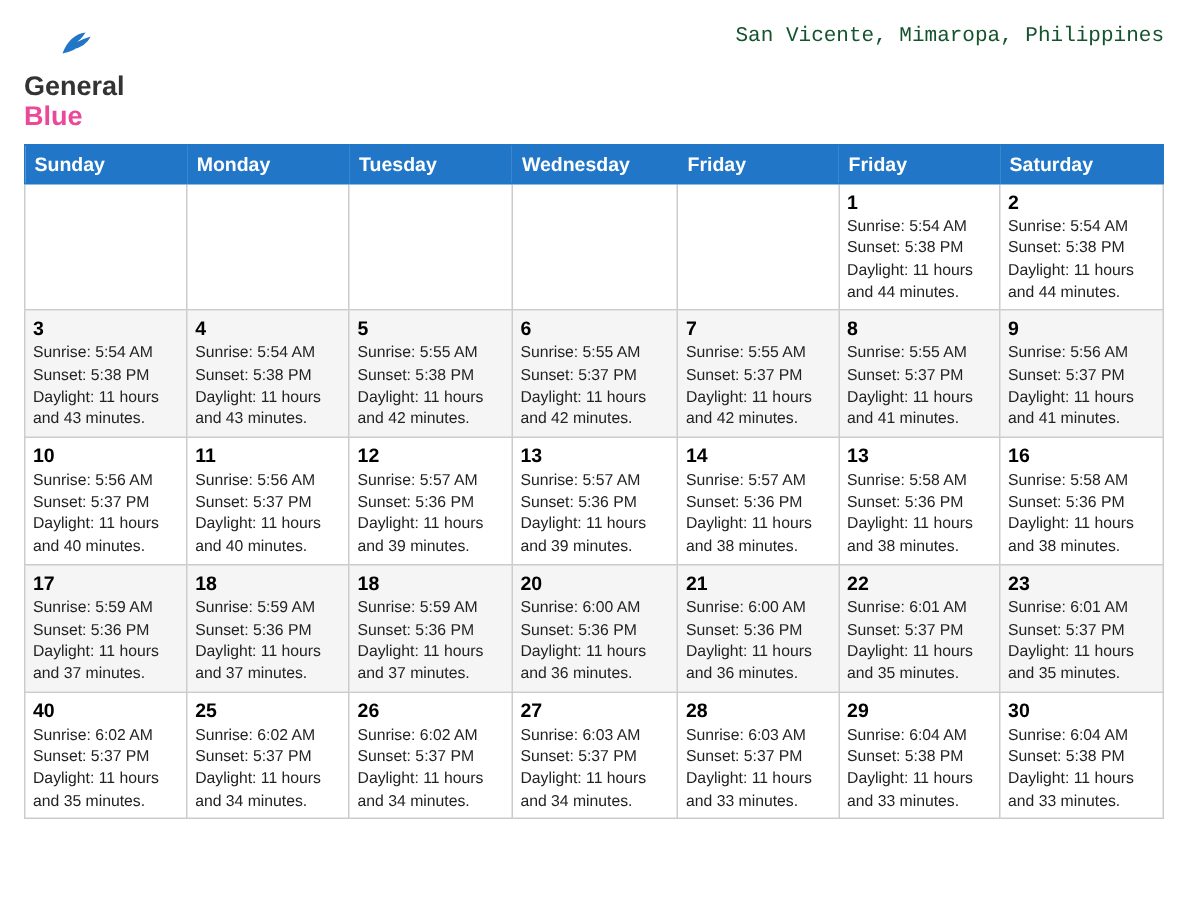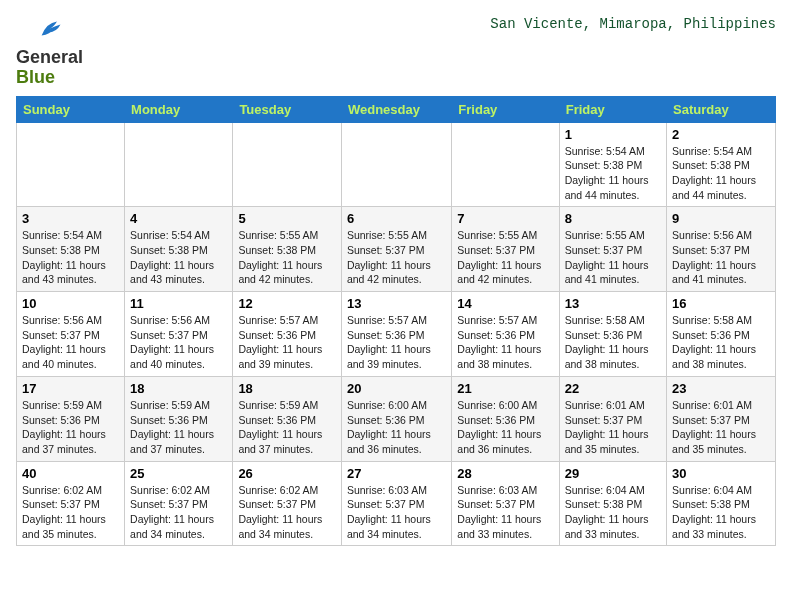--- a/index.html
+++ b/index.html
@@ -21,21 +21,21 @@
       align-items: center;
       gap: 4px;
       flex-direction: column;
     }
     .logo-text {
       font-size: 18px;
       font-weight: bold;
       line-height: 1.1;
     }
     .logo-text span.general { color: #333; }
-    .logo-text span.blue { color: #4d7c0f; }
+    .logo-text span.blue { color: #ec4899; }
     .logo-bird {
       width: 28px;
       height: 28px;
     }
     .title-block {
       text-align: right;
     }
     .month-year {
       font-size: 32px;
       font-weight: bold;
@@ -46,21 +46,21 @@
       color: #14532d;
       font-family: Liberation Mono, monospace;
     }
     .calendar-table {
       width: 100%;
       border-collapse: collapse;
       font-size: 11px;
     }
     .calendar-table th {
       background: #2176c7;
-      color: #bef264;
+      color: #ffffff;
       text-align: left;
       padding: 5px 6px;
       font-size: 13px;
       font-weight: bold;
       border: 1px solid #2176c7;
     }
     .calendar-table td {
       border: 1px solid #ccc;
       vertical-align: top;
       padding: 4px 5px;

